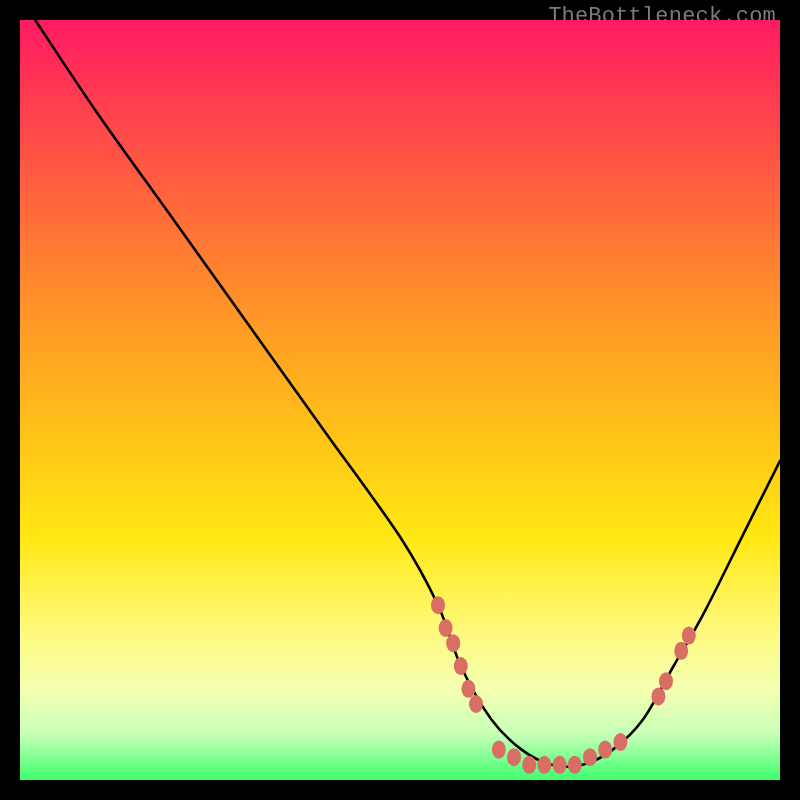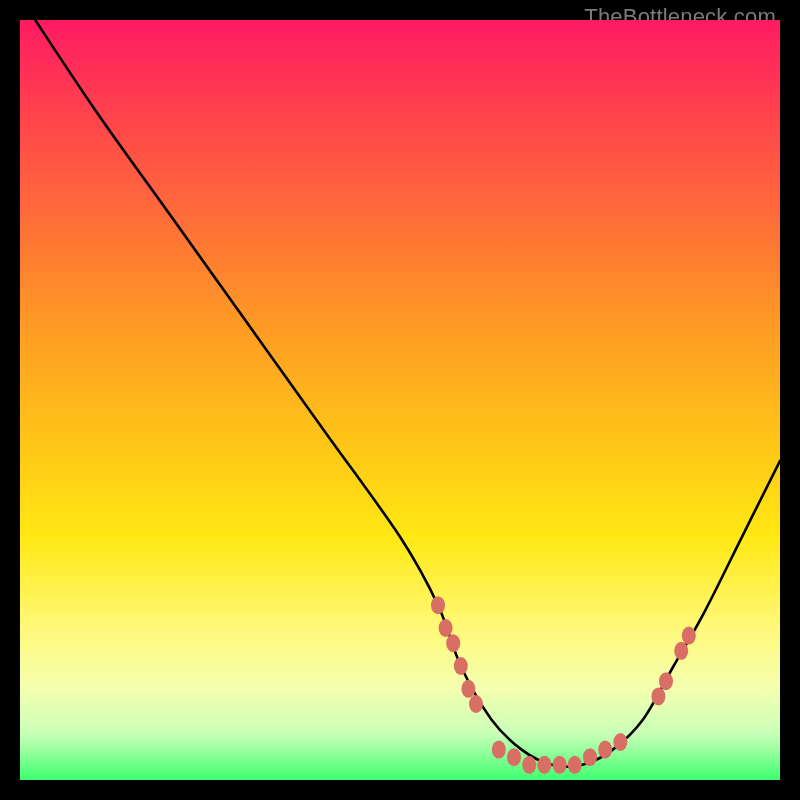--- a/index.html
+++ b/index.html
@@ -59,20 +59,21 @@
   }
   .watermark {
     position: absolute;
     right: 24px;
     top: 4px;
     color: #7b7b7b;
     font-size: 22px;
     letter-spacing: 0.2px;
     font-weight: 500;
     user-select: none;
+    font-family: Liberation Mono, monospace;
   }
 </style>
 </head>
 <body>
 
 <div class="watermark">TheBottleneck.com</div>
 
 <div class="frame">
   <div class="plot-area"></div>
   <svg class="curve-svg" viewBox="0 0 760 760">

